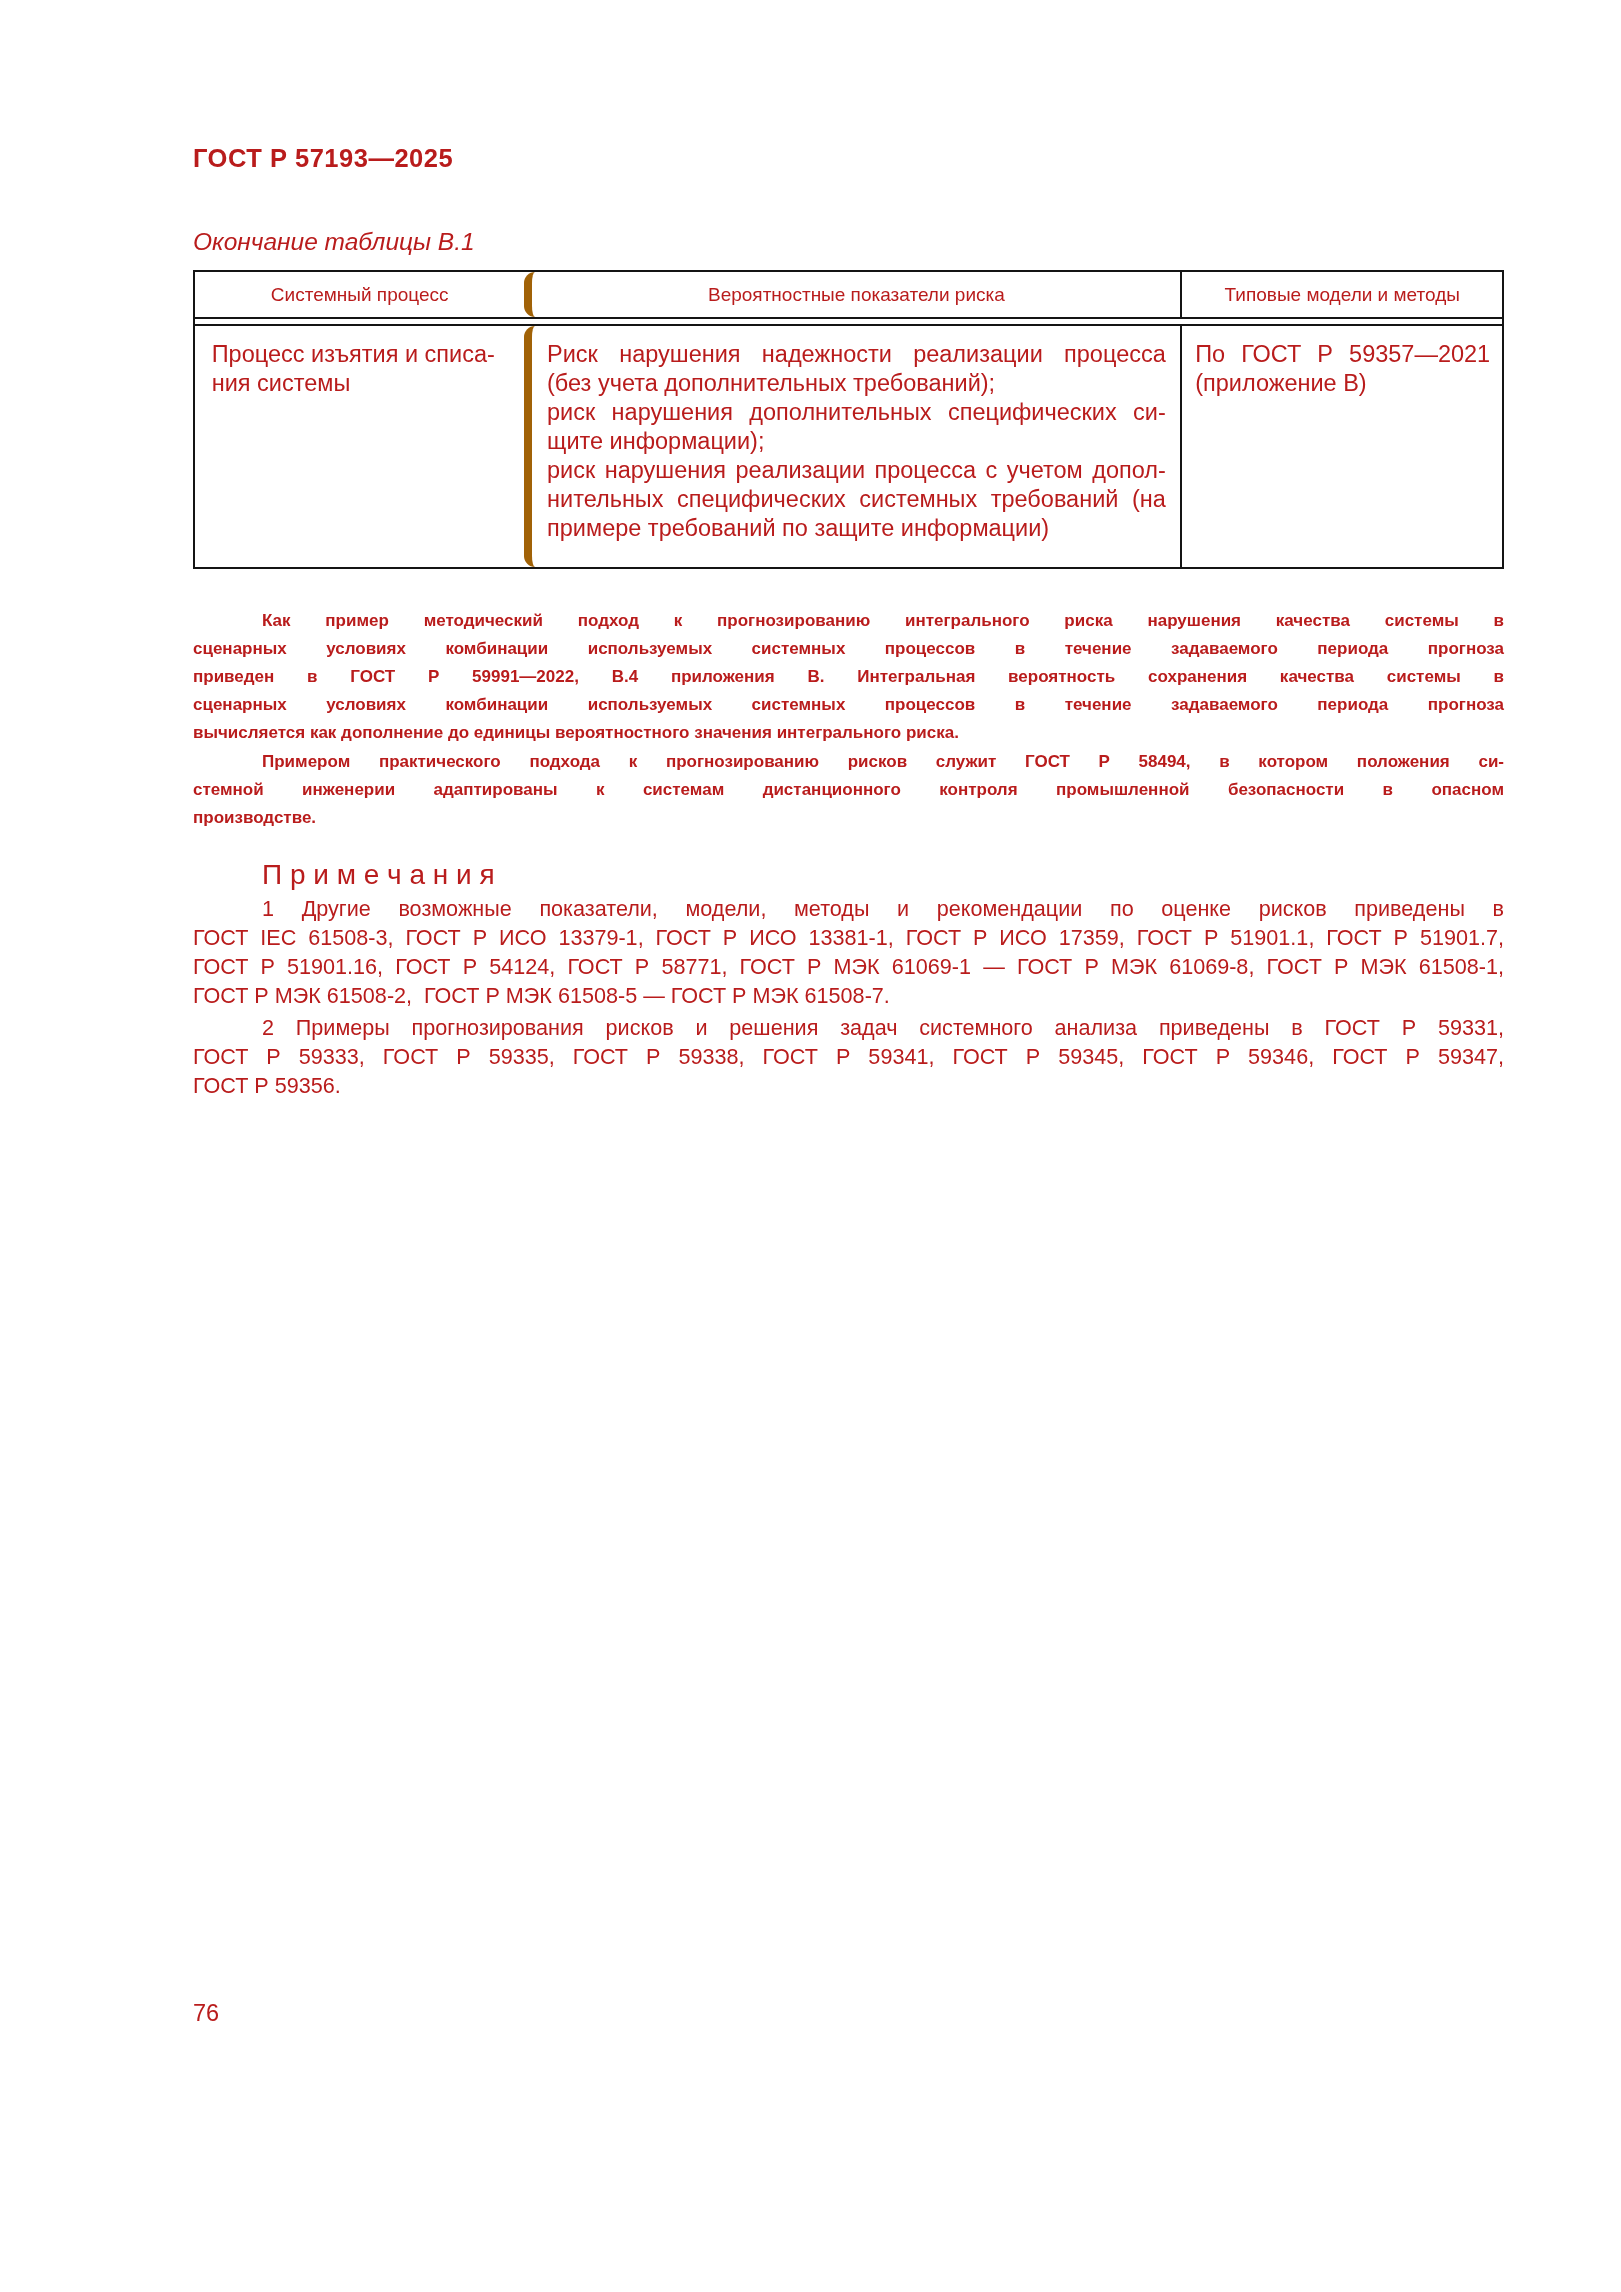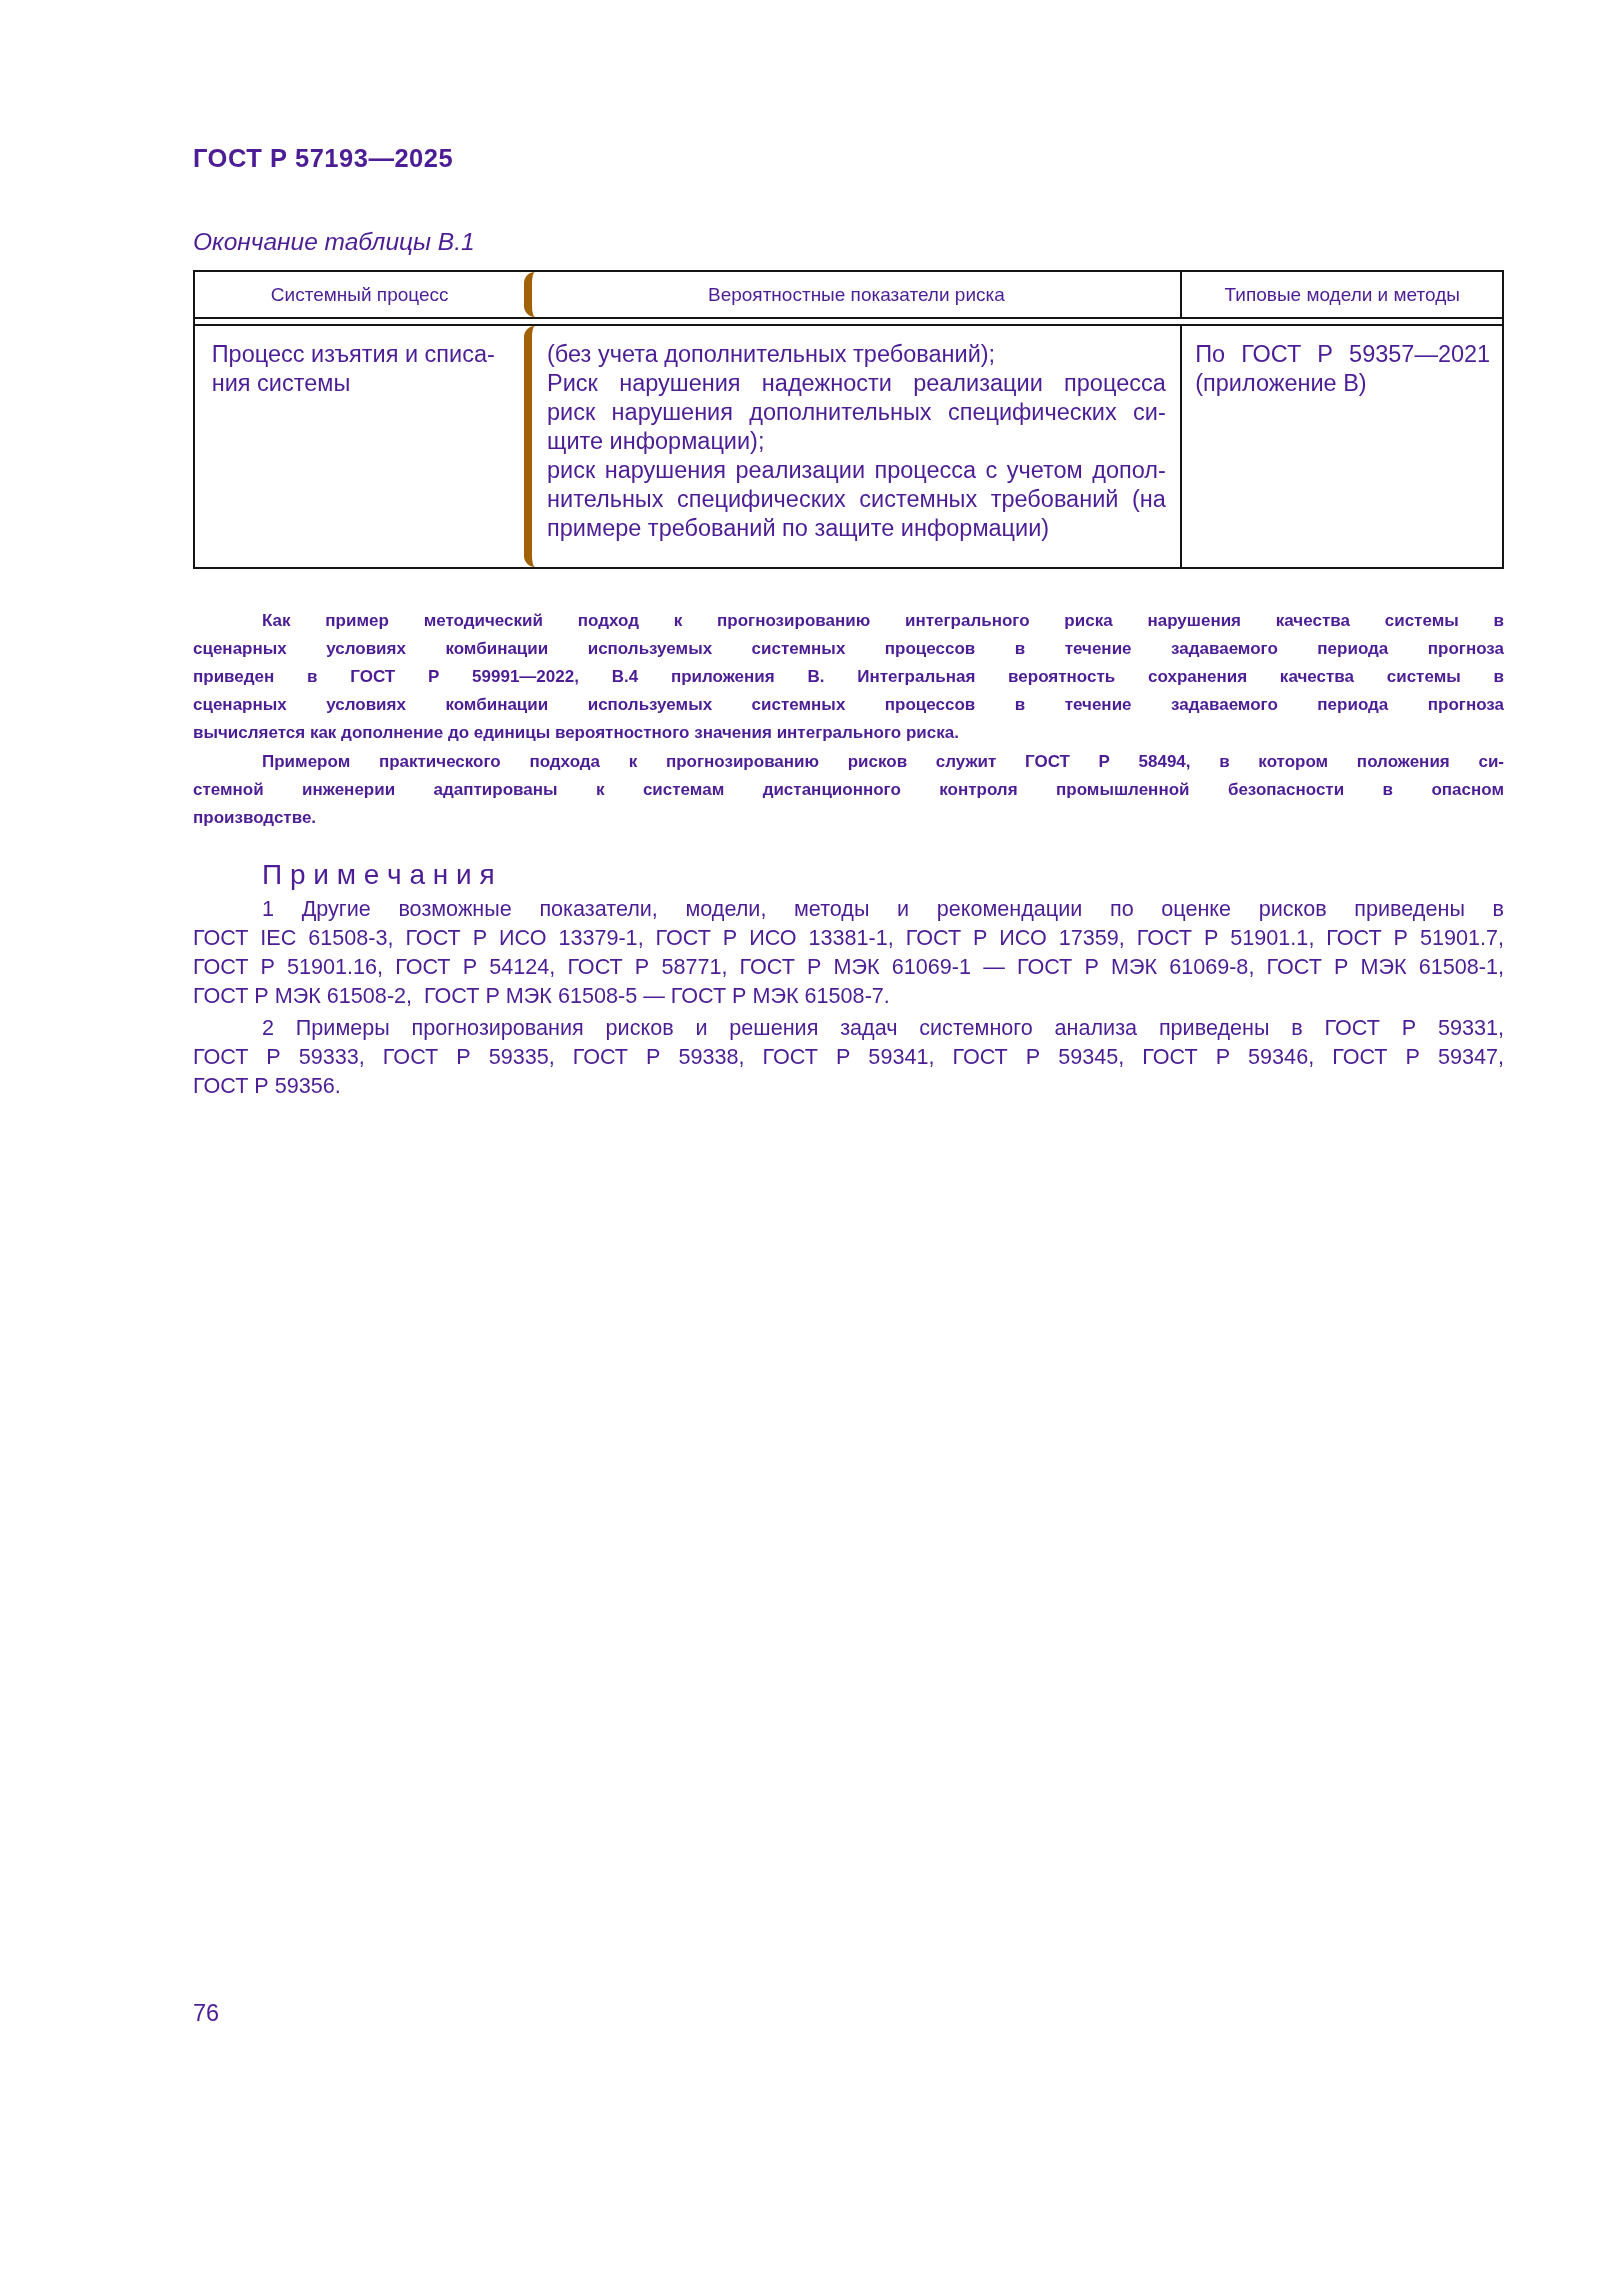--- a/index.html
+++ b/index.html
@@ -7,21 +7,21 @@
     padding: 0;
     background: #e8e8e8;
   }
   .page {
     position: relative;
     width: 1621px;
     height: 2293px;
     margin: 0 auto;
     background: #ffffff;
     font-family: "Liberation Sans", sans-serif;
-    color: #4c1d95;
+    color: #b91c1c;
     overflow: hidden;
   }
 
   
   .doc-code {
     position: absolute;
     left: 193px;
     top: 144px;
     font-size: 25.5px;
     font-weight: bold;
@@ -149,22 +149,22 @@
       <div class="hcell col2">Вероятностные показатели риска</div>
       <div class="hcell col3">Типовые модели и методы</div>
     </div>
     <div class="tsep"></div>
     <div class="tbody">
       <div class="bcell col1 cell-left">
           <div class="ln noj">Процесс изъятия и списа-</div>
           <div class="ln noj">ния системы</div>
         </div>
       <div class="bcell col2">
+          <div class="ln">Риск нарушения надежности реализации процесса</div>
           <div class="ln noj">(без учета дополнительных требований);</div>
-          <div class="ln">Риск нарушения надежности реализации процесса</div>
           <div class="ln">риск нарушения дополнительных специфических си-</div>
           <div class="ln noj">щите информации);</div>
           <div class="ln">риск нарушения реализации процесса с учетом допол-</div>
           <div class="ln">нительных специфических системных требований (на</div>
           <div class="ln noj">примере требований по защите информации)</div>
         </div>
       <div class="bcell col3">
           <div class="ln">По ГОСТ Р 59357—2021</div>
           <div class="ln noj">(приложение В)</div>
         </div>

